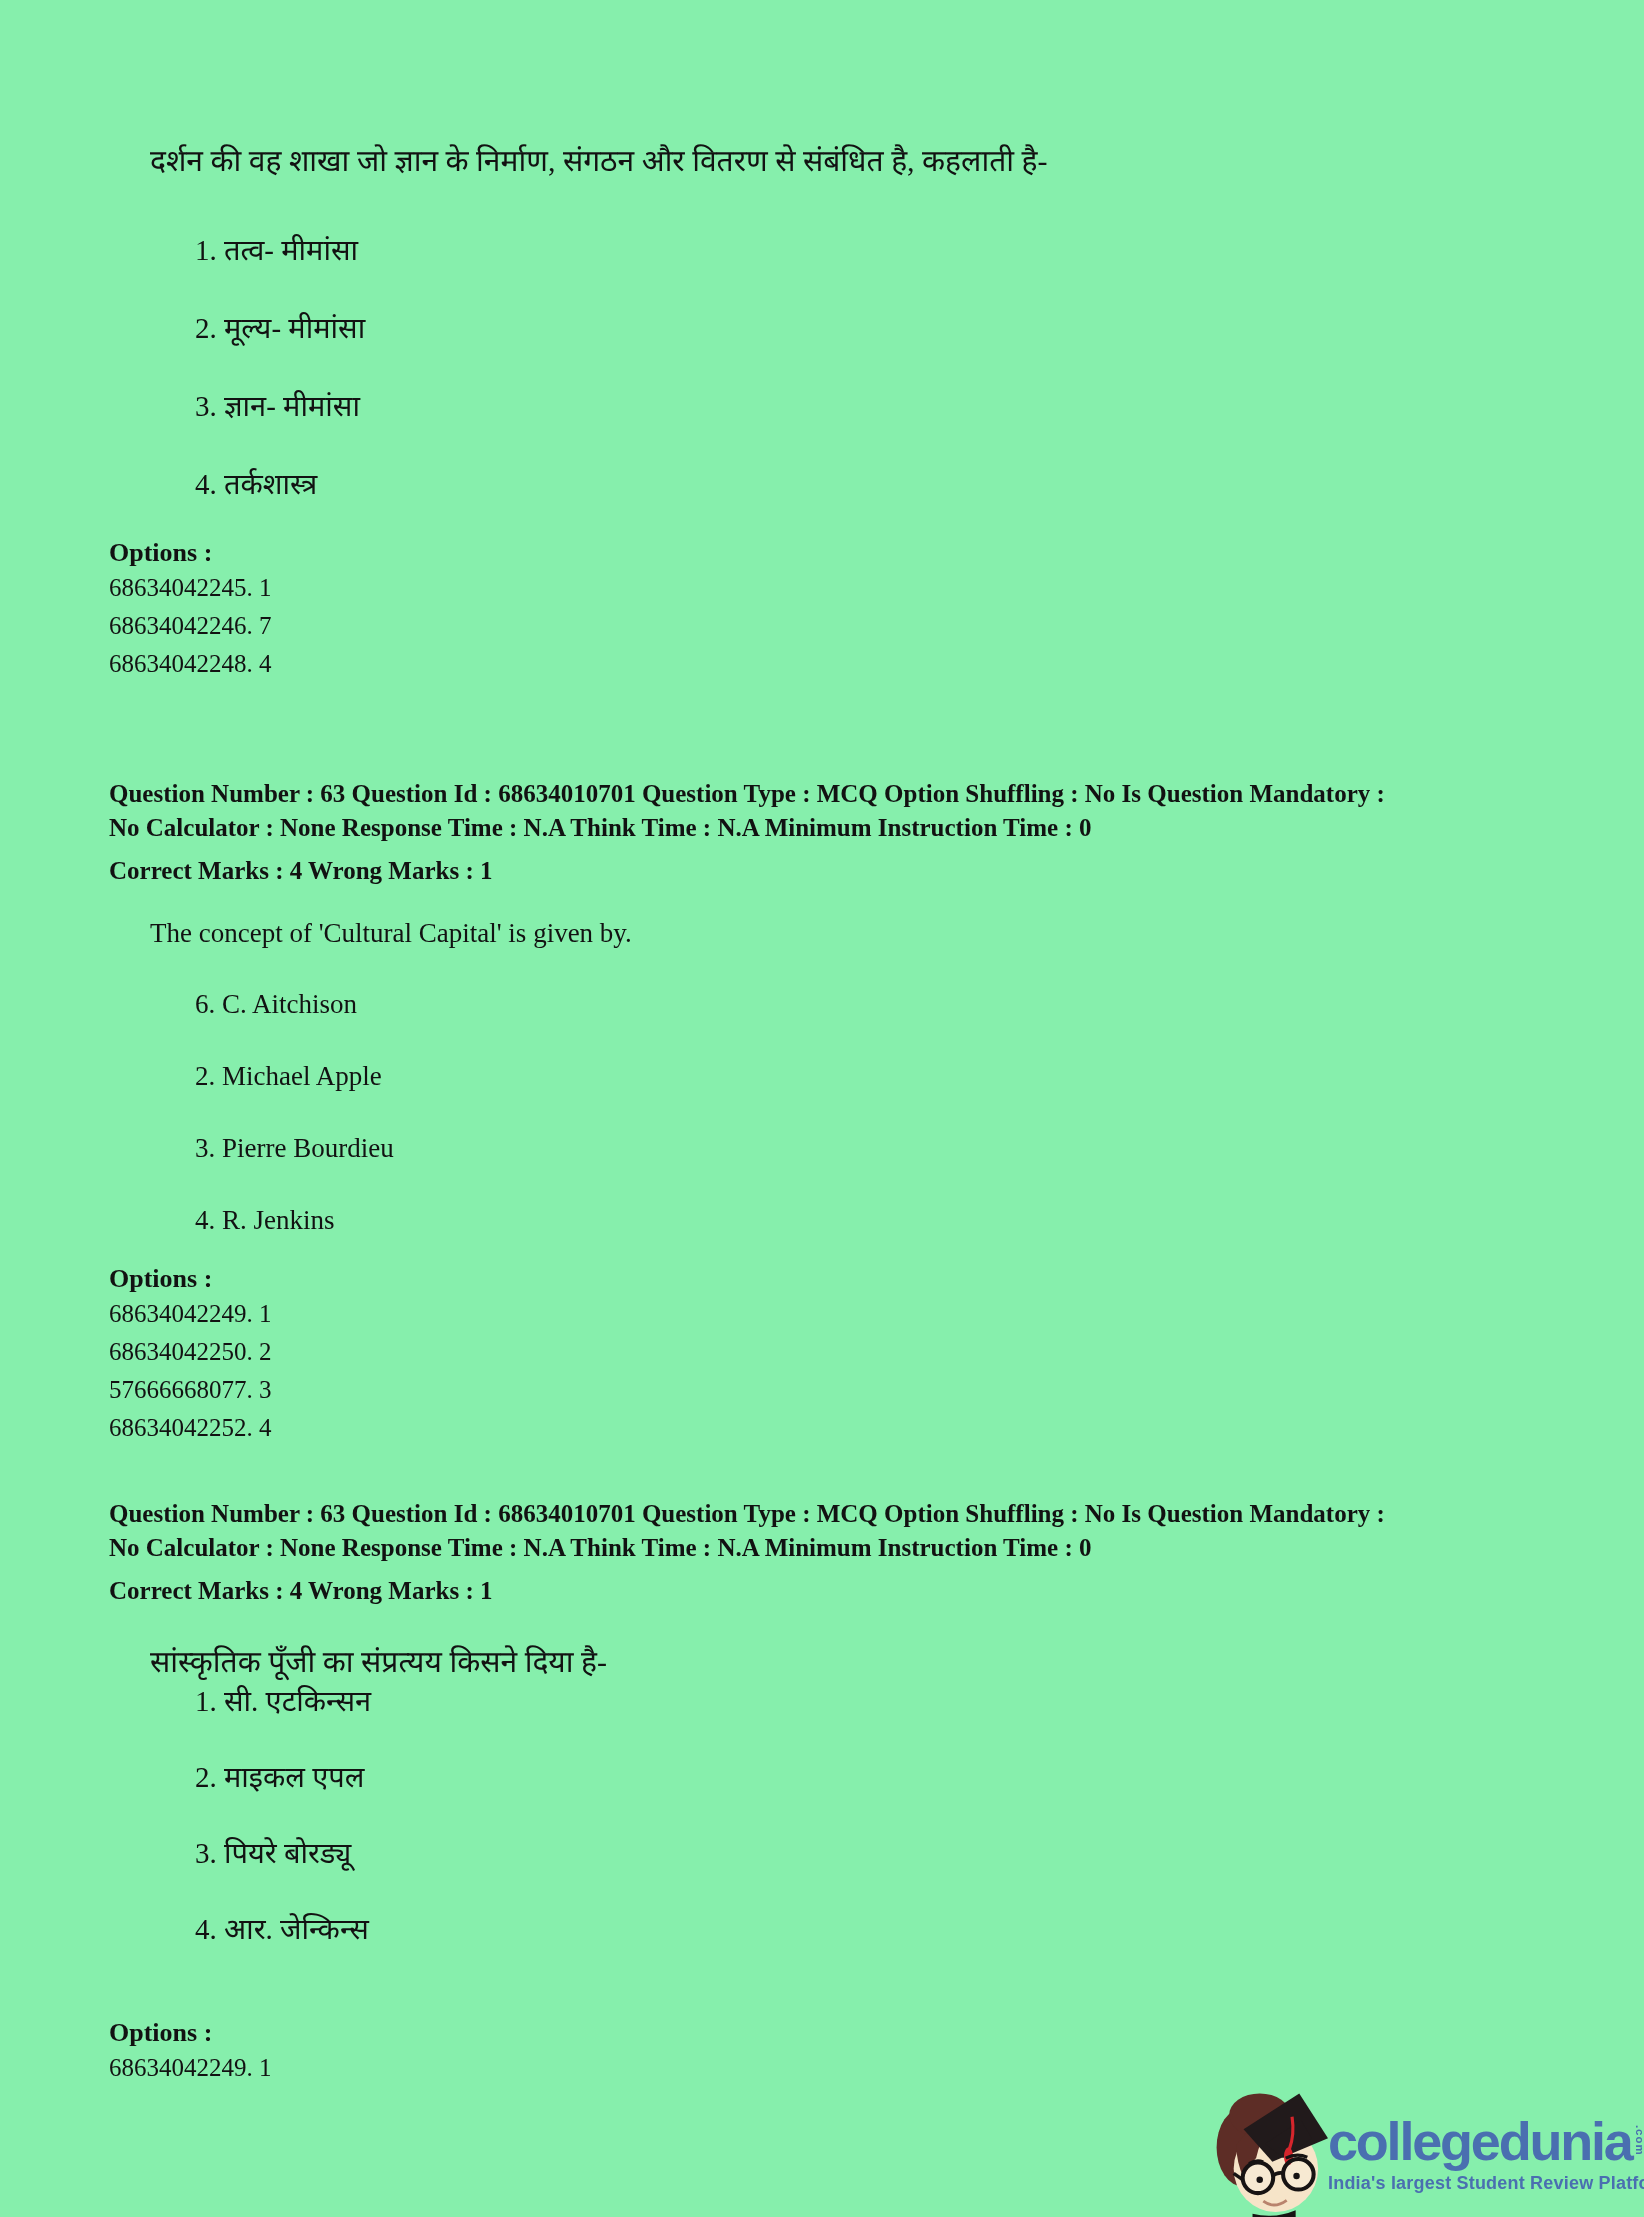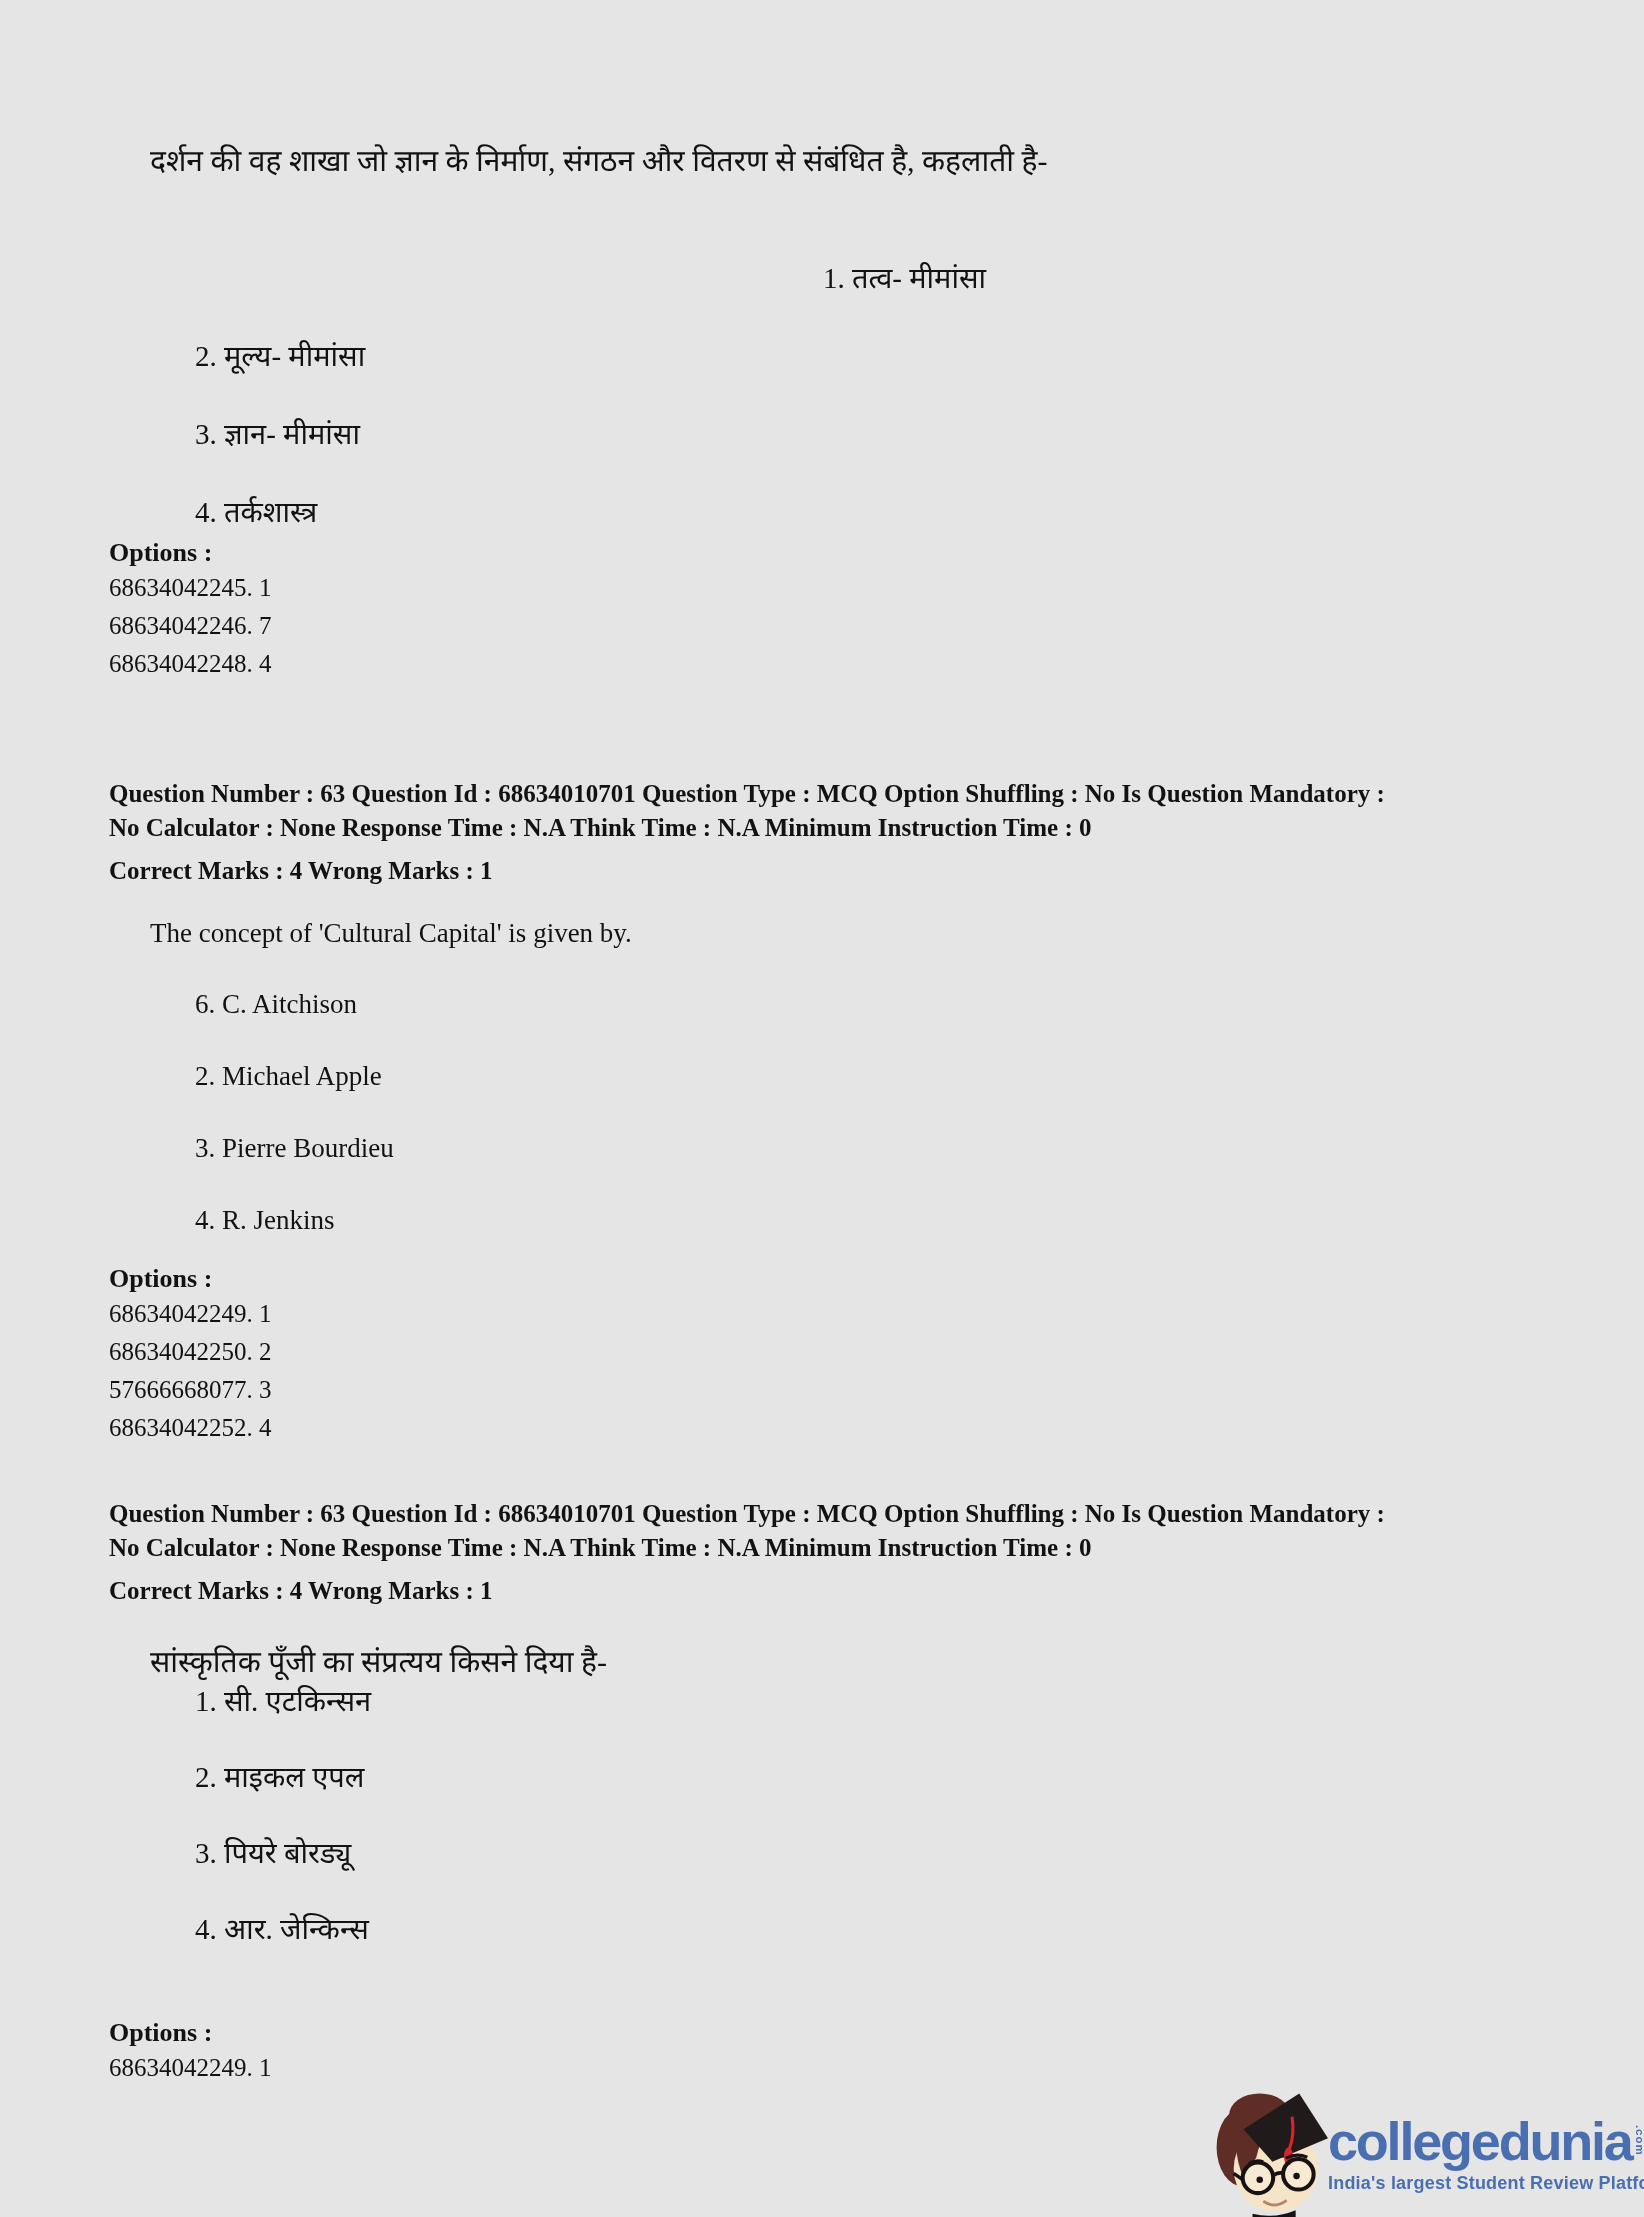--- a/index.html
+++ b/index.html
@@ -13,21 +13,21 @@
     color:#121212;
   }
   section{position:absolute;left:109px;width:1505px;}
 
   
   .q-text{margin-left:41px;}
   .q-text.hi{font-size:30px;line-height:41px;}
   .q-text.en{font-size:27px;line-height:36px;}
   .choice{margin-left:86px;}
   .choices.hi .choice{font-size:29px;line-height:39px;}
-  .choices.hi.sp1 .choice:first-child{margin-top:78px;text-align:center;}
+  .choices.hi.sp1 .choice:first-child{margin-top:50px;}
   .choices.hi.sp1 .choice + .choice{margin-top:39px;}
   .choices.hi.sp2 .choice:first-child{}
   .choices.hi.sp2 .choice + .choice{margin-top:37px;}
   .choices.en .choice{font-size:27px;line-height:34px;}
   .choices.en .choice:first-child{margin-top:36px;}
   .choices.en .choice + .choice{margin-top:38px;}
 
   
   .opt-label{font-size:26px;font-weight:bold;line-height:32px;}
   .opt-id{font-size:25px;line-height:38px;}
@@ -42,21 +42,21 @@
   .mascot{position:absolute;left:0;bottom:0;width:115px;height:136px;}
   .logo-text{position:absolute;left:115px;top:36px;font-family:"Liberation Sans","DejaVu Sans",sans-serif;}
   .brand-row{display:flex;align-items:flex-start;}
   .brand{font-size:54px;font-weight:bold;letter-spacing:-2.2px;line-height:1.0;}
   .tld{writing-mode:vertical-rl;font-size:11.6px;font-weight:bold;letter-spacing:0.9px;margin-left:2.7px;margin-top:10.7px;height:38px;}
   .tagline{font-size:18px;font-weight:bold;letter-spacing:0.2px;margin-top:4.5px;white-space:nowrap;}
 </style>
 </head>
 <body>
 
-<div class="page" style="background: #e5e5e5; color: rgb(18, 18, 18);">
+<div class="page" style="background: #86efac; color: rgb(18, 18, 18);">
 
   <section style="top:140px">
     <div class="q-text hi">दर्शन की वह शाखा जो ज्ञान के निर्माण, संगठन और वितरण से संबंधित है, कहलाती है-</div>
     <div class="choices hi sp1">
       <div class="choice">1. तत्व- मीमांसा</div>
       <div class="choice">2. मूल्य- मीमांसा</div>
       <div class="choice">3. ज्ञान- मीमांसा</div>
       <div class="choice">4. तर्कशास्त्र</div>
     </div>
   </section>

